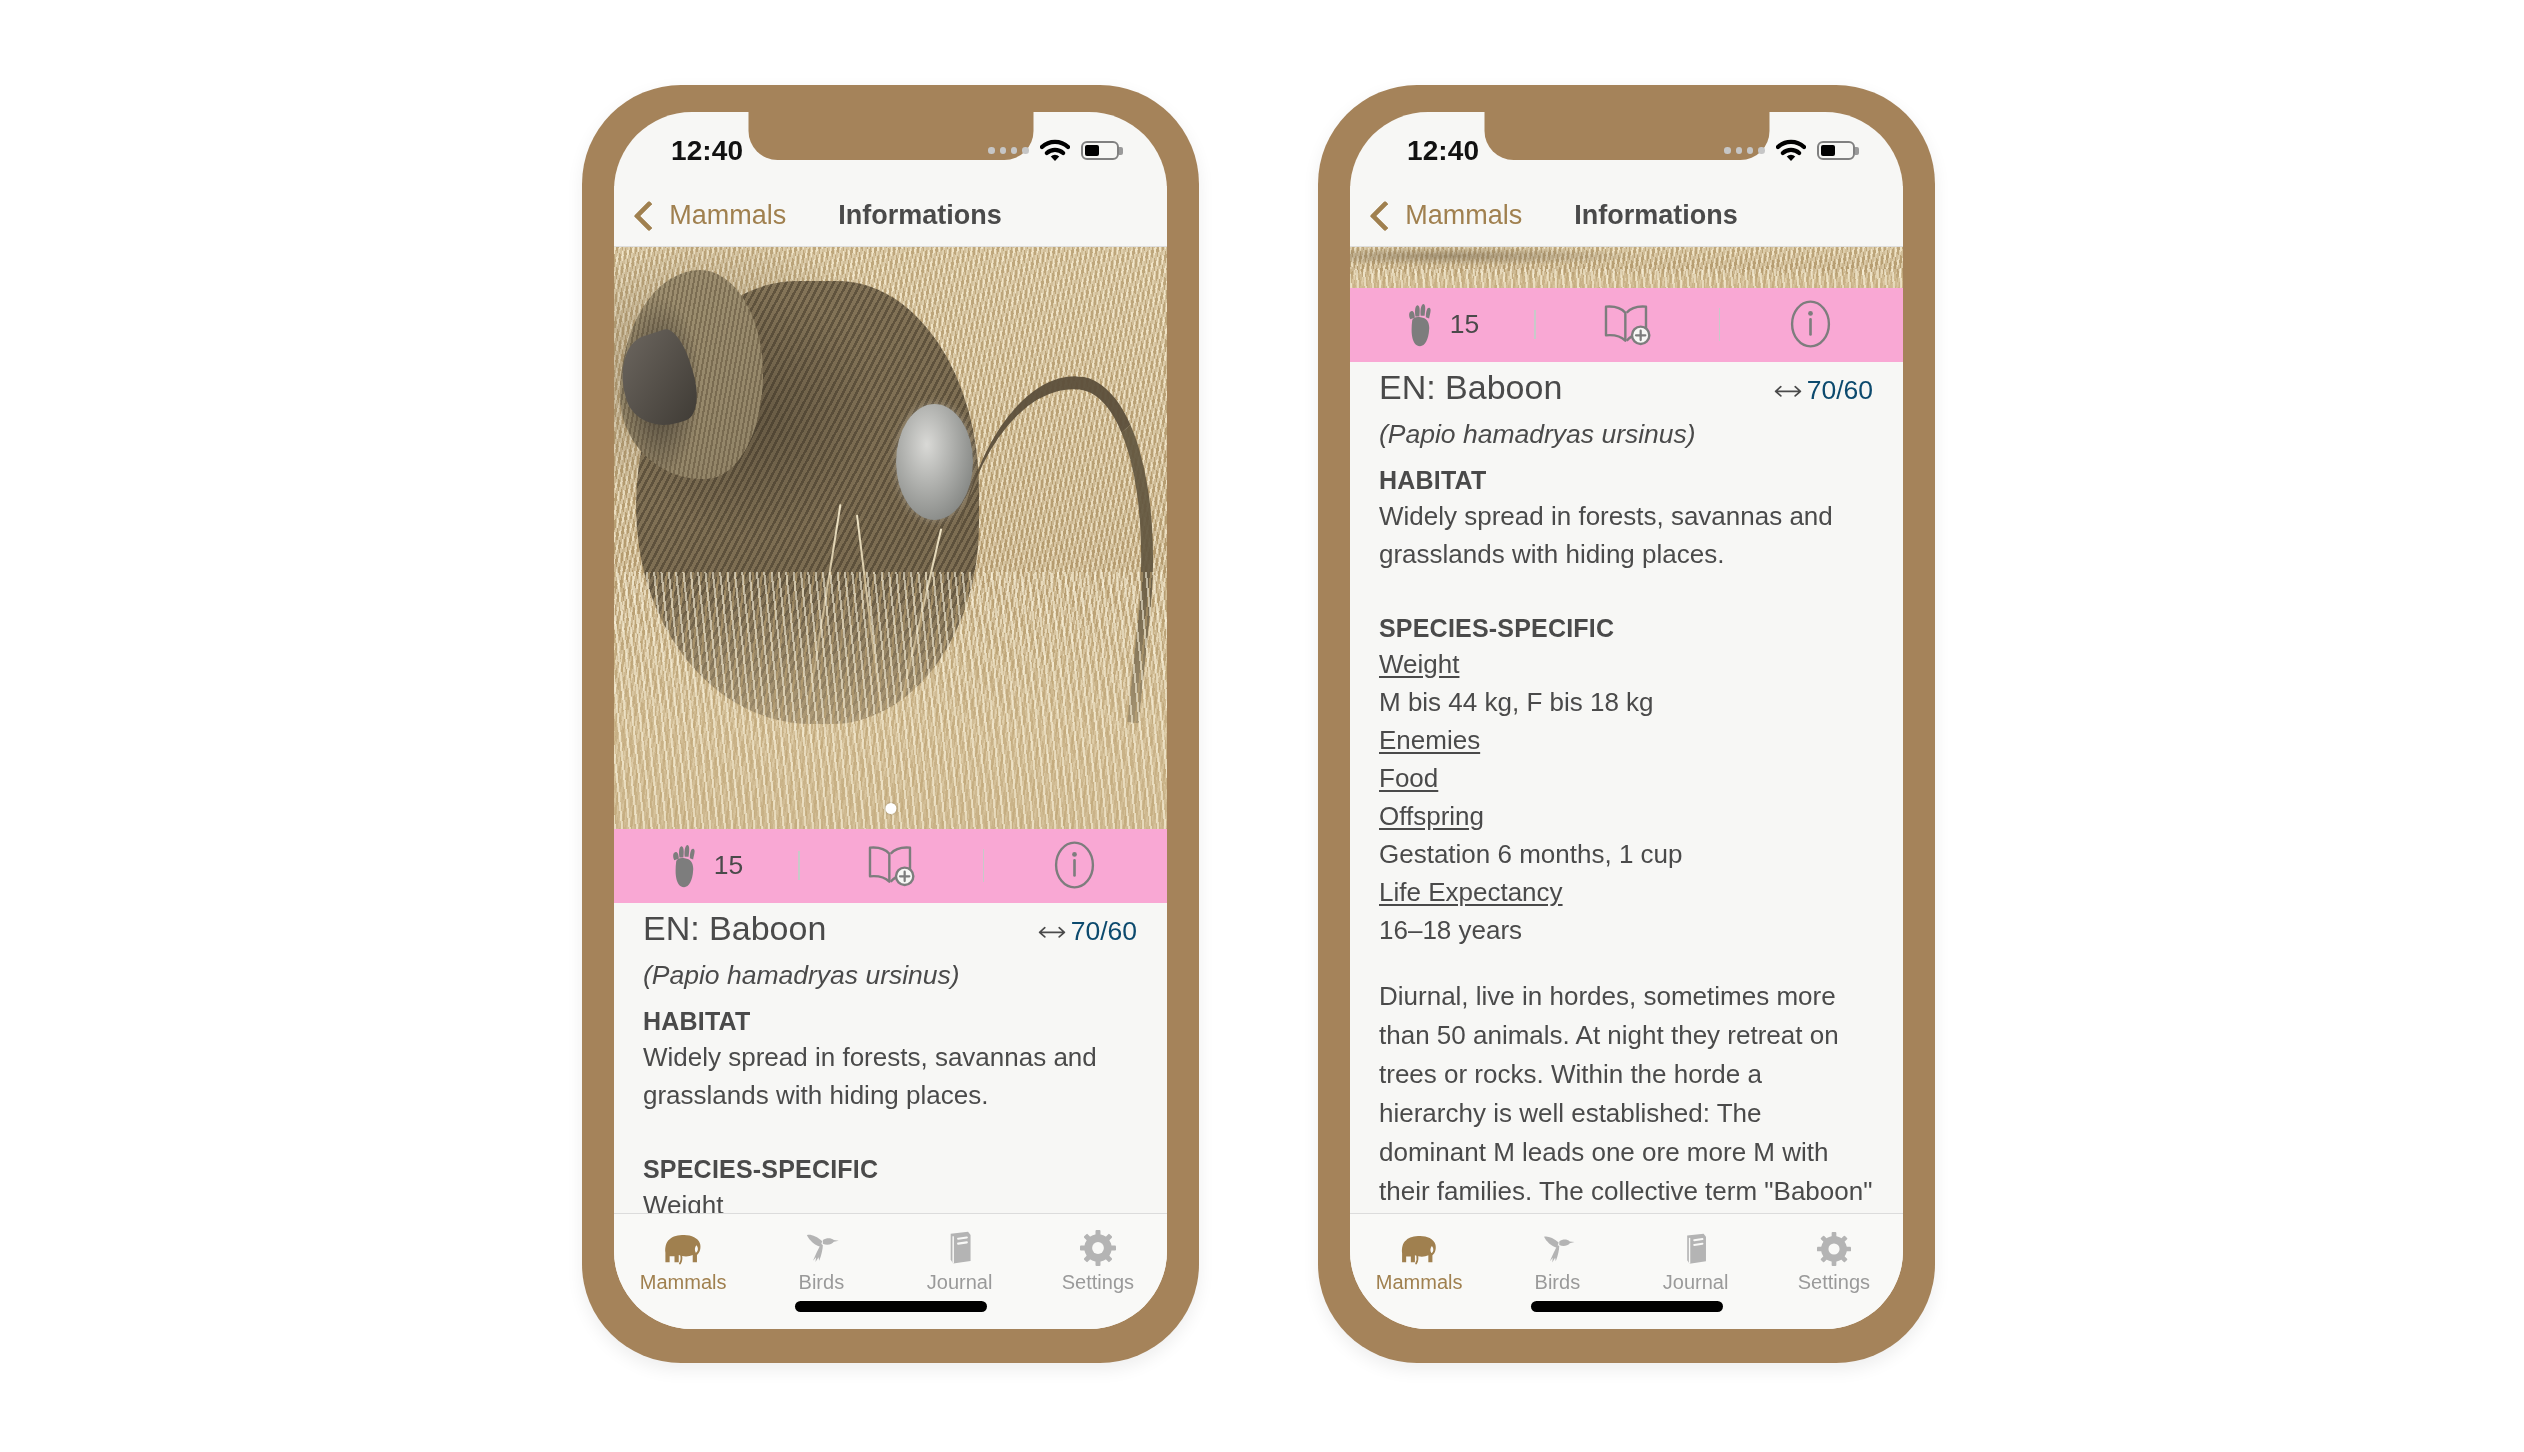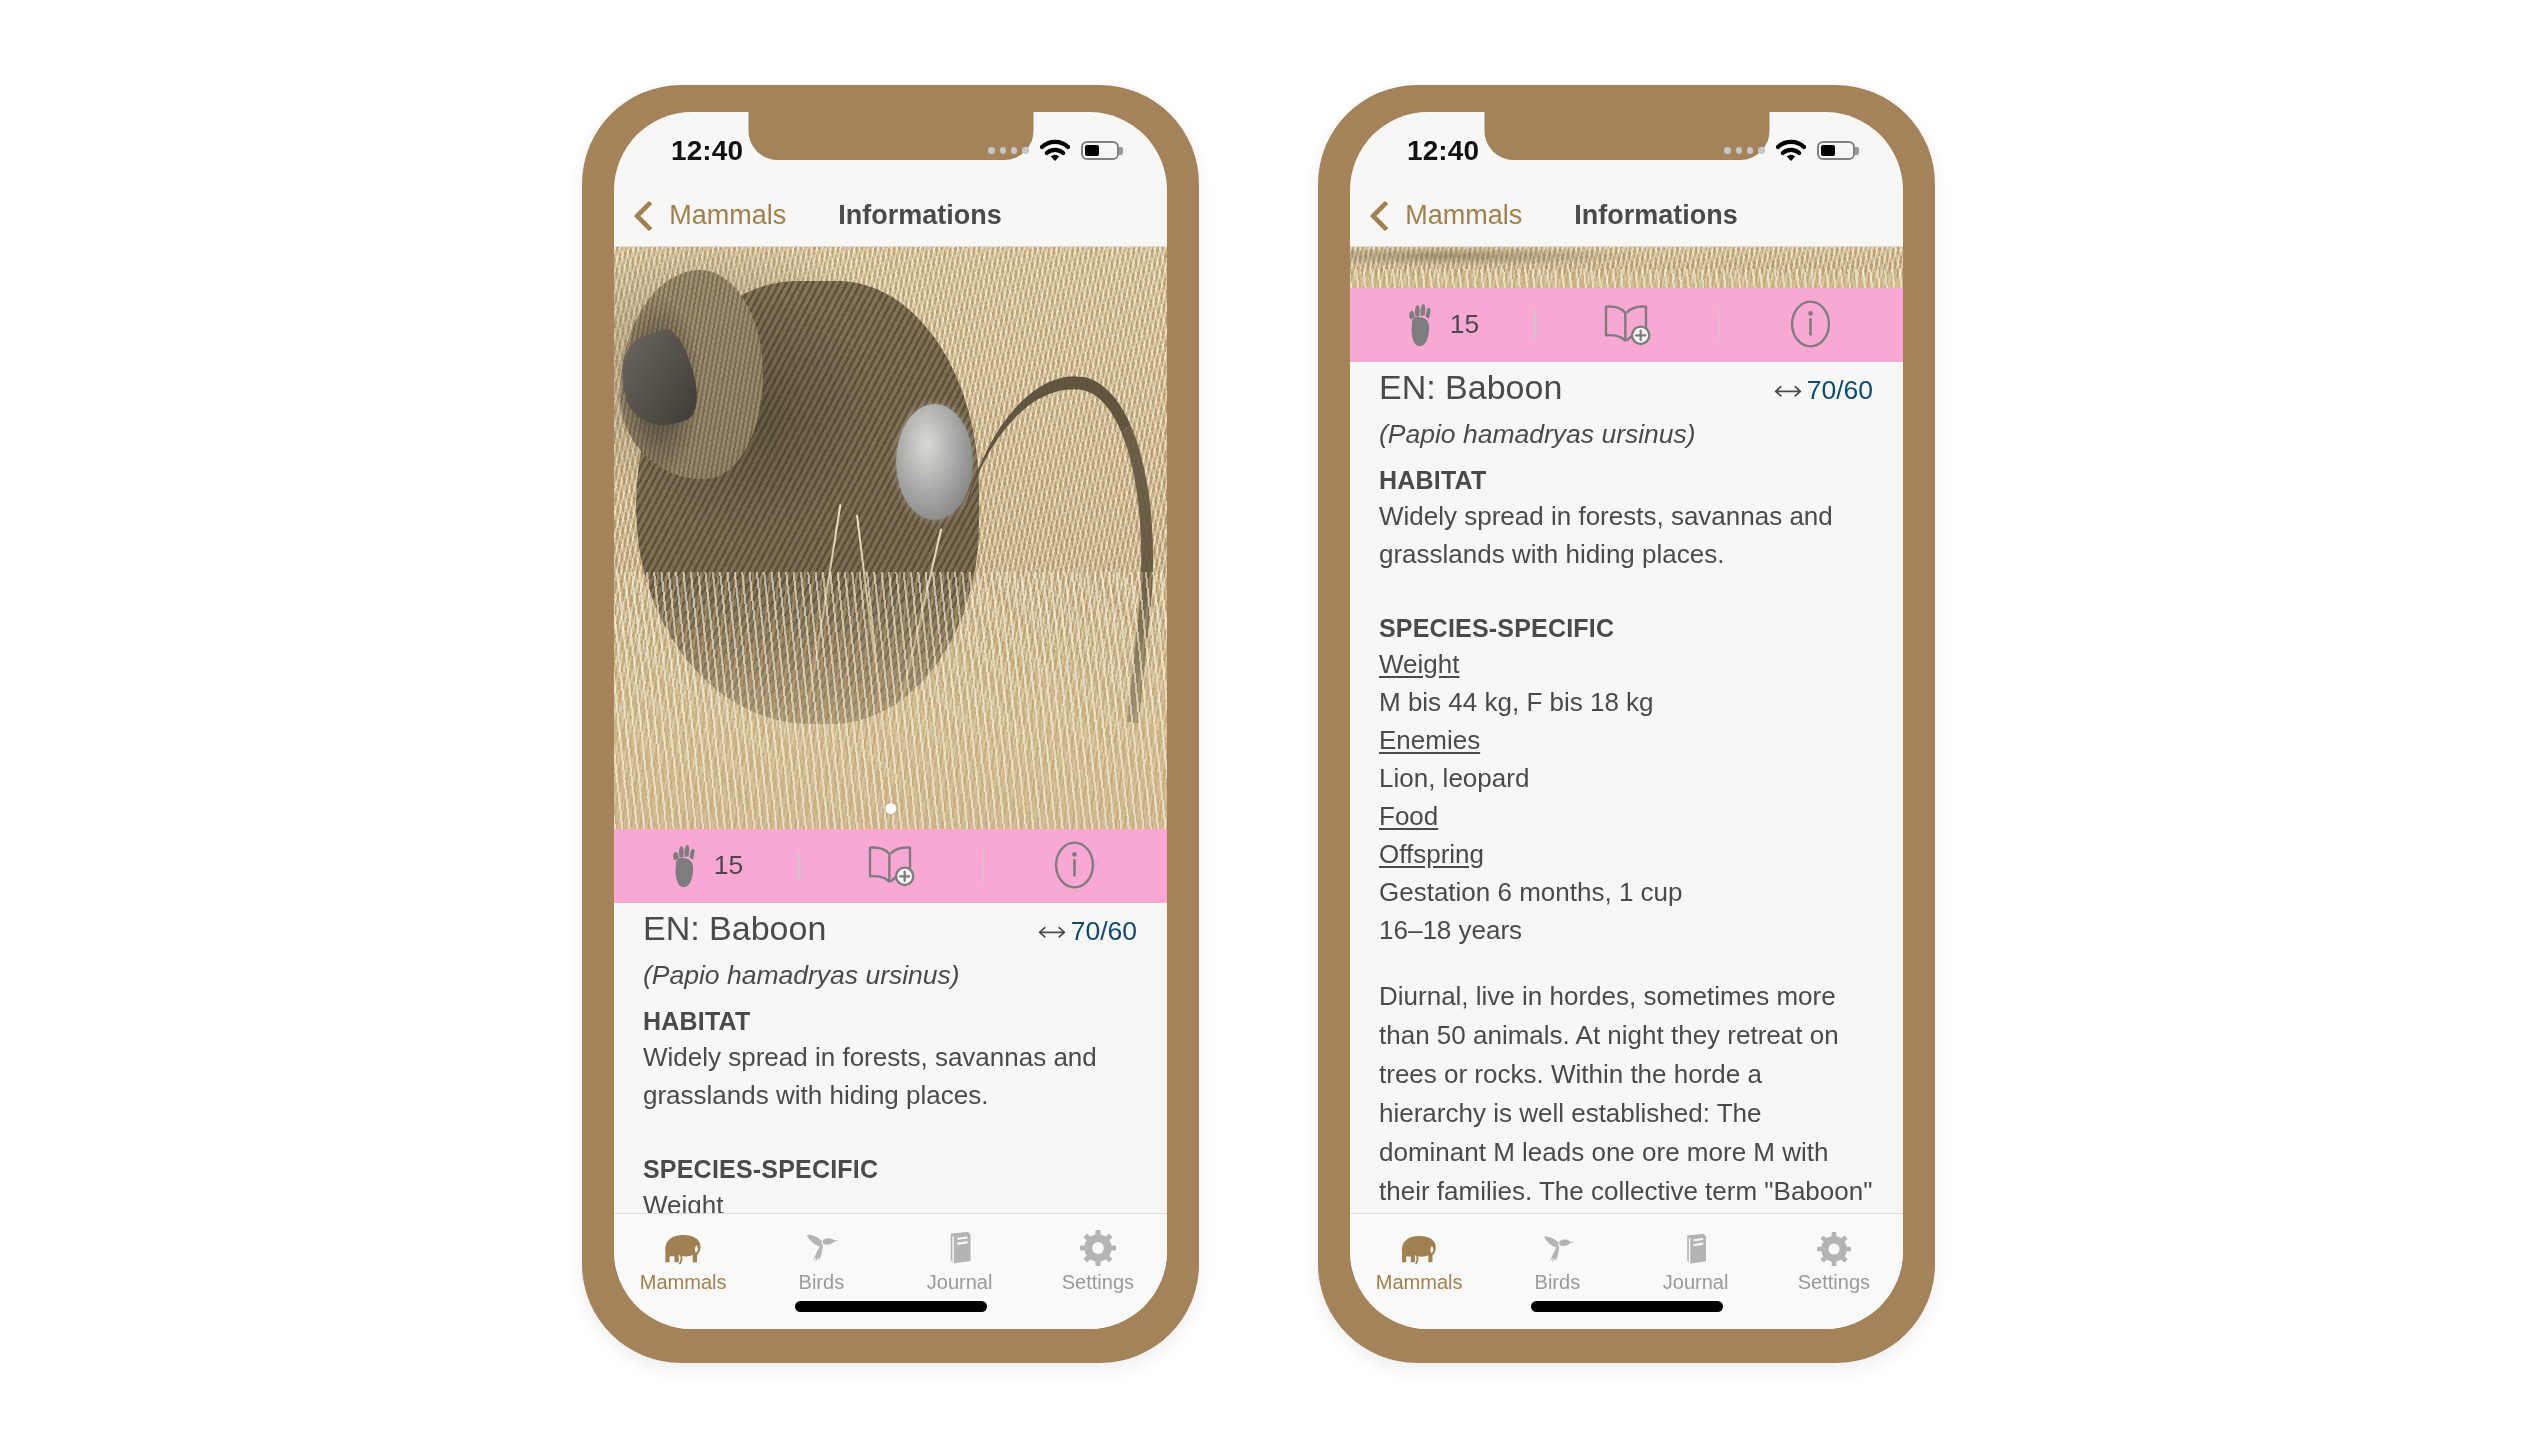--- a/index.html
+++ b/index.html
@@ -455,24 +455,24 @@
 
         <div class="body-text">
           <div class="sec-head first">HABITAT</div>
           <div class="para">Widely spread in forests, savannas and grasslands with hiding places.</div>
           <div class="gap"></div>
           <div class="sec-head">SPECIES-SPECIFIC</div>
 
           <div class="sublabel">Weight</div>
           <div class="para">M bis 44 kg, F bis 18 kg</div>
           <div class="sublabel">Enemies</div>
-          <div class="para">Lion, leopard</div>
           <div class="sublabel">Food</div>
           <div class="sublabel">Offspring</div>
           <div class="para">Gestation 6 months, 1 cup</div>
+          <div class="sublabel">Life Expectancy</div>
           <div class="para">16–18 years</div>
 
           <div class="gap"></div>
           <div class="longpara">Diurnal, live in hordes, sometimes more than 50 animals. At night they retreat on trees or rocks. Within the horde a hierarchy is well established: The dominant M leads one ore more M with their families. The collective term "Baboon" embraces 6 subspecies. The 2 most common are: In southern Africa, the chacma baboon and eastern Africa the Olive Baboon. They do not differ in appearance significantly.</div>
         </div>
       </div>
 
       <div class="tabbar">
         <div class="tab active">
           <span class="ticon">

